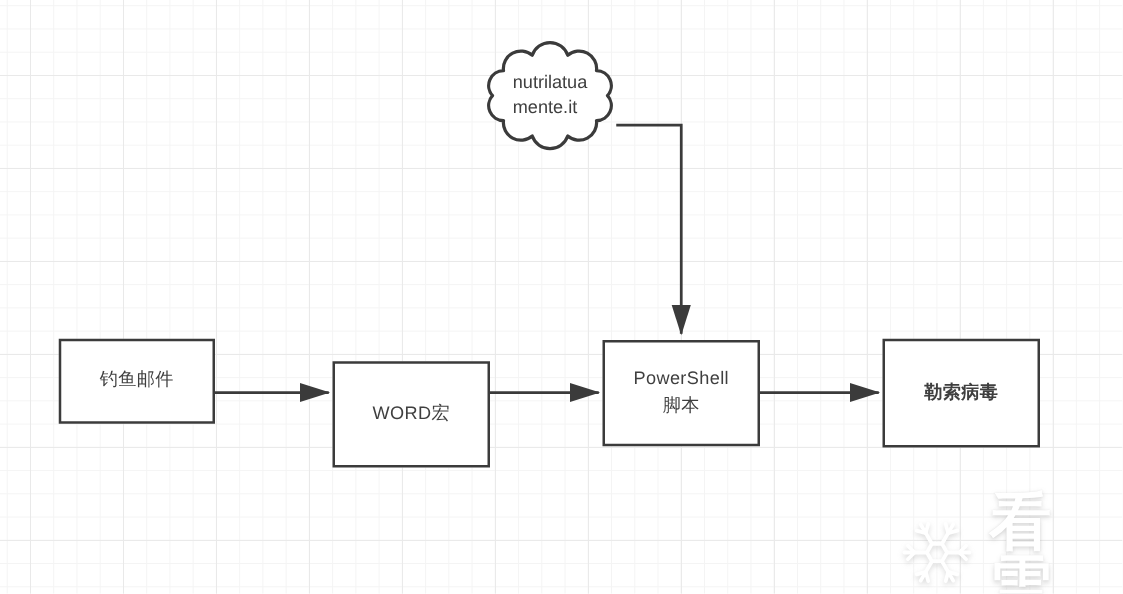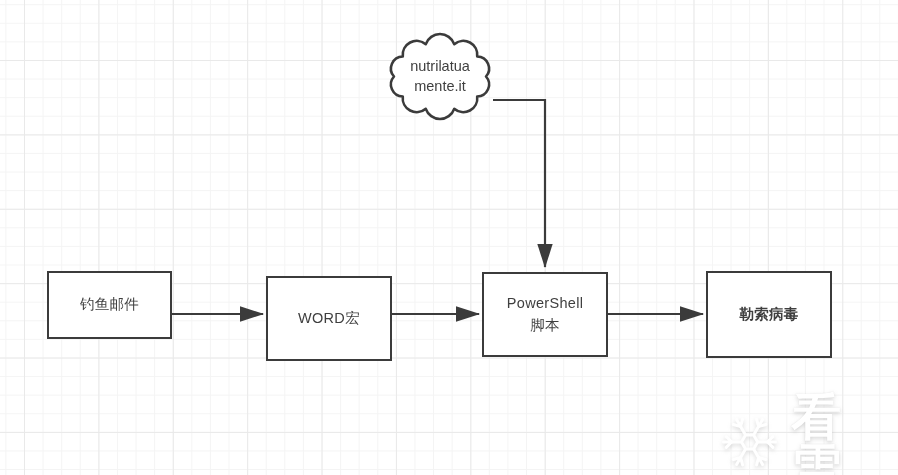--- a/index.html
+++ b/index.html
@@ -30,30 +30,30 @@
     text-align: center;
   }
   .node-label {
     font-size: 14.5px;
     color: #3f3f3f;
     line-height: 1.45;
     white-space: pre-line;
     letter-spacing: 0.3px;
   }
   #node-phishing   { left: 47px;  top: 271px; width: 125px; height: 68px; }
-  #node-word-macro { left: 266px; top: 276px; width: 126px; height: 85px; }
+  #node-word-macro { left: 266px; top: 289px; width: 126px; height: 85px; }
   #node-powershell { left: 482px; top: 272px; width: 126px; height: 85px; }
   #node-ransomware { left: 706px; top: 271px; width: 126px; height: 87px; font-weight: bold; }
 
   .cloud-wrap { position: absolute; left: 382px; top: 30px; width: 116px; height: 93px; }
   .cloud-wrap svg { position: absolute; left: 0; top: 0; }
   .cloud-label {
     position: absolute; left: 0; top: 0; width: 116px; height: 93px;
     display: flex; align-items: center; justify-content: center;
-    text-align: center;
+    text-align: left;
     font-size: 14.5px; color: #3f3f3f; line-height: 1.35;
     white-space: pre-line;
   }
 
   .watermark {
     position: absolute; left: 720px; top: 392px;
     display: flex; align-items: center; gap: 12px;
     pointer-events: none;
   }
   .watermark-text {

